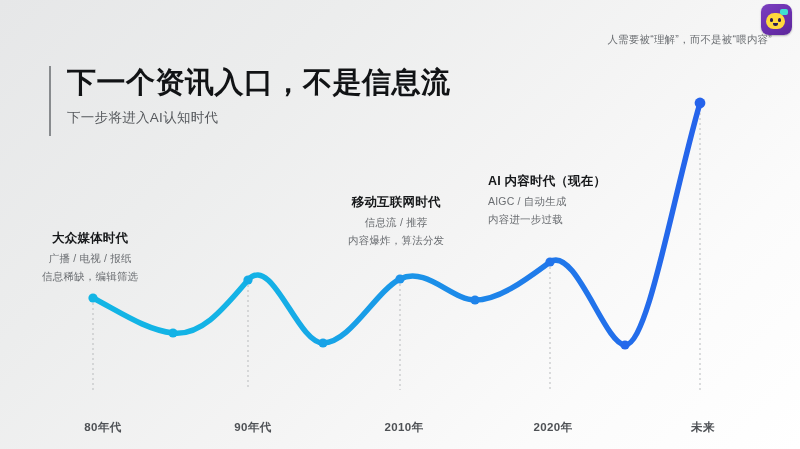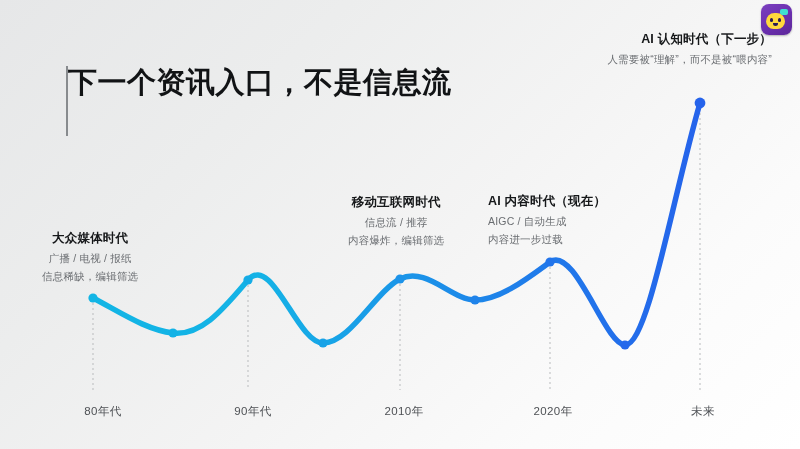--- a/index.html
+++ b/index.html
@@ -66,22 +66,23 @@
     top: 5px;
     width: 8px;
     height: 6px;
     border-radius: 2px;
     background: #3fe0d0;
   }
 
   
   #title-block {
     position: absolute;
-    left: 66px;
+    left: 49px;
     top: 66px;
+    padding-left: 16px;
     border-left: 2px solid #888b8e;
     height: 70px;
   }
   #main-title {
     margin: 0;
     font-size: 29px;
     font-weight: 700;
     color: #111315;
     letter-spacing: 0.5px;
     line-height: 1.12;
@@ -130,44 +131,46 @@
     letter-spacing: 0.2px;
     margin: 0 0 5px 0;
     line-height: 1.25;
   }
   .annot .a-line:last-child { margin-bottom: 0; }
   .annot.right-align { text-align: right; }
 
   
   .xlabel {
     position: absolute;
-    top: 404px;
+    top: 420px;
     font-size: 11.5px;
     color: #4e5155;
     letter-spacing: 0.4px;
     transform: translateX(-50%);
     white-space: nowrap;
+    font-weight: bold;
   }
 </style>
 </head>
 <body>
 
 <div id="slide">
 
   <div id="app-icon">
     <div class="tag"></div>
     <div class="blob">
       <div class="eye l"></div>
       <div class="eye r"></div>
       <div class="mouth"></div>
     </div>
   </div>
 
   <div id="title-block">
     <h1 id="main-title">下一个资讯入口，不是信息流</h1>
+    <p id="subtitle">下一步将进入AI认知时代</p>
   </div>
 
   <div id="chart">
     <svg viewBox="0 0 800 449" xmlns="http://www.w3.org/2000/svg">
       <defs>
         <linearGradient id="lineGrad" x1="0" y1="0" x2="1" y2="0">
           <stop offset="0%" stop-color="#12b5e5"></stop>
           <stop offset="28%" stop-color="#14b2e6"></stop>
           <stop offset="50%" stop-color="#1a97e8"></stop>
           <stop offset="72%" stop-color="#1f7cea"></stop>
@@ -210,31 +213,30 @@
   <div class="annot" style="left:42px; top:232px;text-align:center;">
     <div class="a-title">大众媒体时代</div>
     <div class="a-line">广播 / 电视 / 报纸</div>
     <div class="a-line">信息稀缺，编辑筛选</div>
   </div>
 
 
   <div class="annot" style="left:348px; top:196px;text-align:center;">
     <div class="a-title">移动互联网时代</div>
     <div class="a-line">信息流 / 推荐</div>
-    <div class="a-line">内容爆炸，编辑筛选</div>
-  </div>
-
-  <div class="annot" style="left:488px; top:175px;margin-top:20px;">
+    <div class="a-line">内容爆炸，算法分发</div>
+  </div>
+
+  <div class="annot" style="left:488px; top:175px;">
     <div class="a-title">AI 内容时代（现在）</div>
     <div class="a-line">AIGC / 自动生成</div>
     <div class="a-line">内容进一步过载</div>
   </div>
 
   <div class="annot right-align" style="right:28px; top:33px;">
-    <div class="a-title">AI 认知时代（下一步）</div>
     <div class="a-line">人需要被“理解”，而不是被“喂内容”</div>
   </div>
 
   <div class="xlabel" style="left:103px;">80年代</div>
   <div class="xlabel" style="left:253px;">90年代</div>
   <div class="xlabel" style="left:404px;">2010年</div>
   <div class="xlabel" style="left:553px;">2020年</div>
   <div class="xlabel" style="left:703px;">未来</div>
 
 </div>

